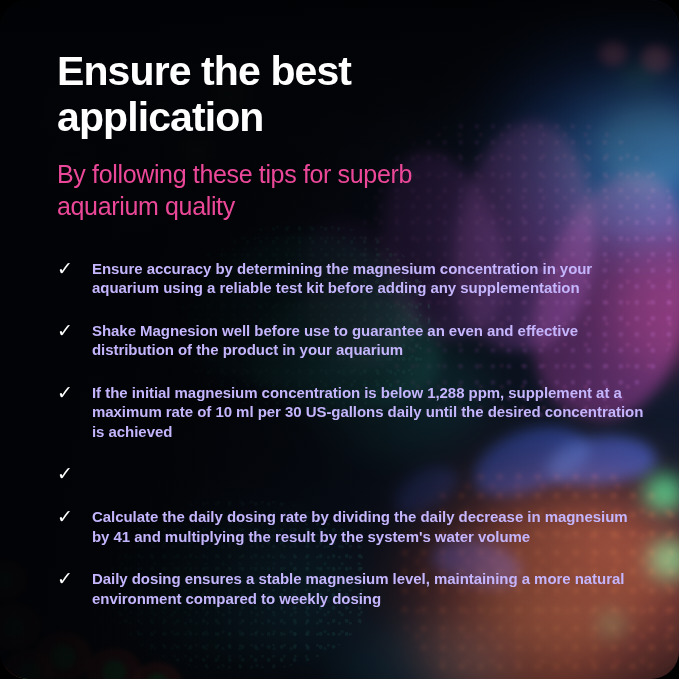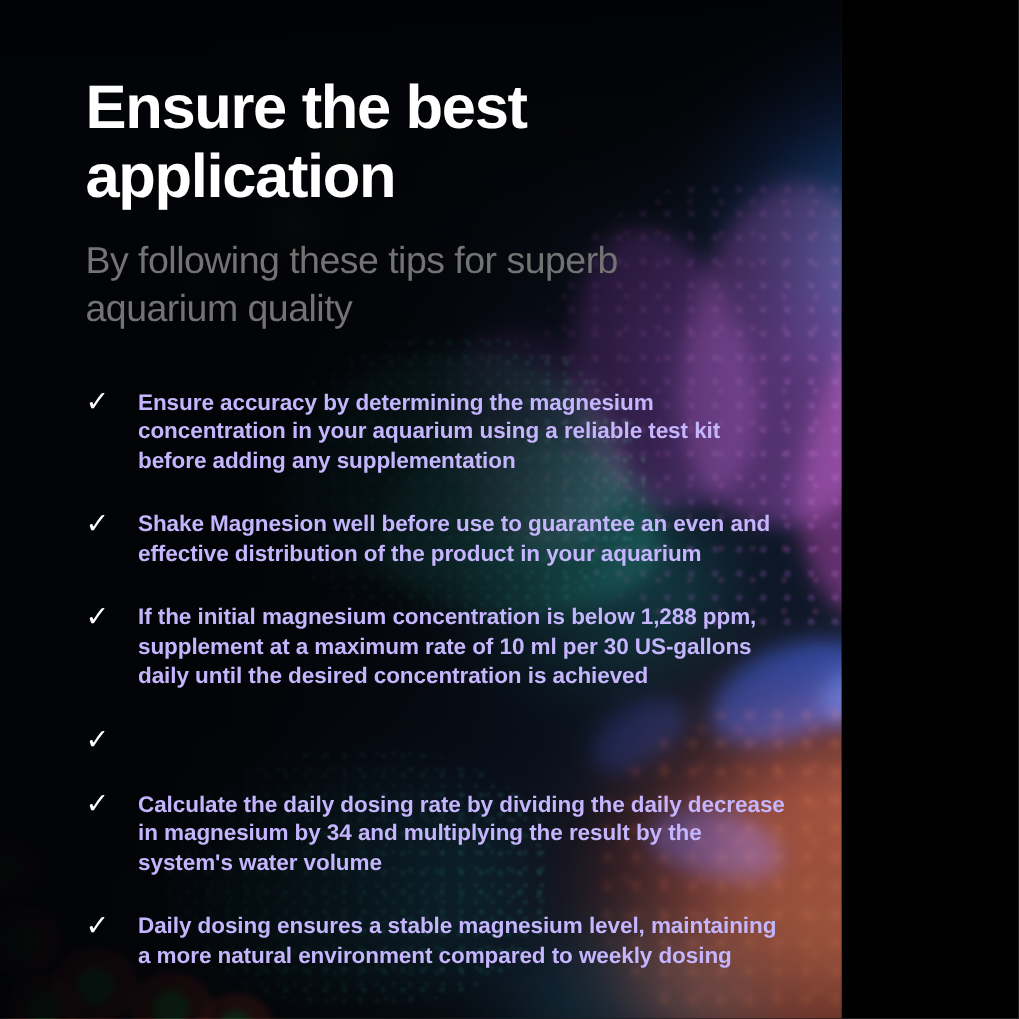--- a/index.html
+++ b/index.html
@@ -7,24 +7,25 @@
     margin: 0;
     padding: 0;
     background: #000;
   }
   body {
     font-family: "Liberation Sans", sans-serif;
   }
 
   .poster {
     position: relative;
-    width: 561px;
+    width: 679px;
     height: 679px;
     overflow: hidden;
     background: #05070b;
+    border-radius: 28px;
   }
 
   
   .reef {
     position: absolute;
     inset: 0;
     overflow: hidden;
   }
   .blob {
     position: absolute;
@@ -131,21 +132,21 @@
     color: #ffffff;
     font-size: 41px;
     font-weight: 700;
     line-height: 1.13;
     letter-spacing: -0.9px;
     max-width: 430px;
   }
 
   .subhead {
     margin: 17px 0 0 0;
-    color: #737373;
+    color: #ec4899;
     font-size: 25px;
     font-weight: 400;
     line-height: 1.28;
     letter-spacing: -0.35px;
     max-width: 400px;
   }
 
   .tips {
     list-style: none;
     margin: 37px 0 0 0;
@@ -264,21 +265,21 @@
       </li>
       <li class="tip">
         <span class="check">✓</span>
         <span class="tip-text">If the initial magnesium concentration is below 1,288 ppm, supplement at a maximum rate of 10 ml per 30 US-gallons daily until the desired concentration is achieved</span>
       </li>
       <li class="tip">
         <span class="check">✓</span>
       </li>
       <li class="tip">
         <span class="check">✓</span>
-        <span class="tip-text">Calculate the daily dosing rate by dividing the daily decrease in magnesium by 34 and multiplying the result by the system's water volume</span>
+        <span class="tip-text">Calculate the daily dosing rate by dividing the daily decrease in magnesium by 41 and multiplying the result by the system's water volume</span>
       </li>
       <li class="tip">
         <span class="check">✓</span>
         <span class="tip-text">Daily dosing ensures a stable magnesium level, maintaining a more natural environment compared to weekly dosing</span>
       </li>
     </ul>
 
   </div>
 </div>
 

